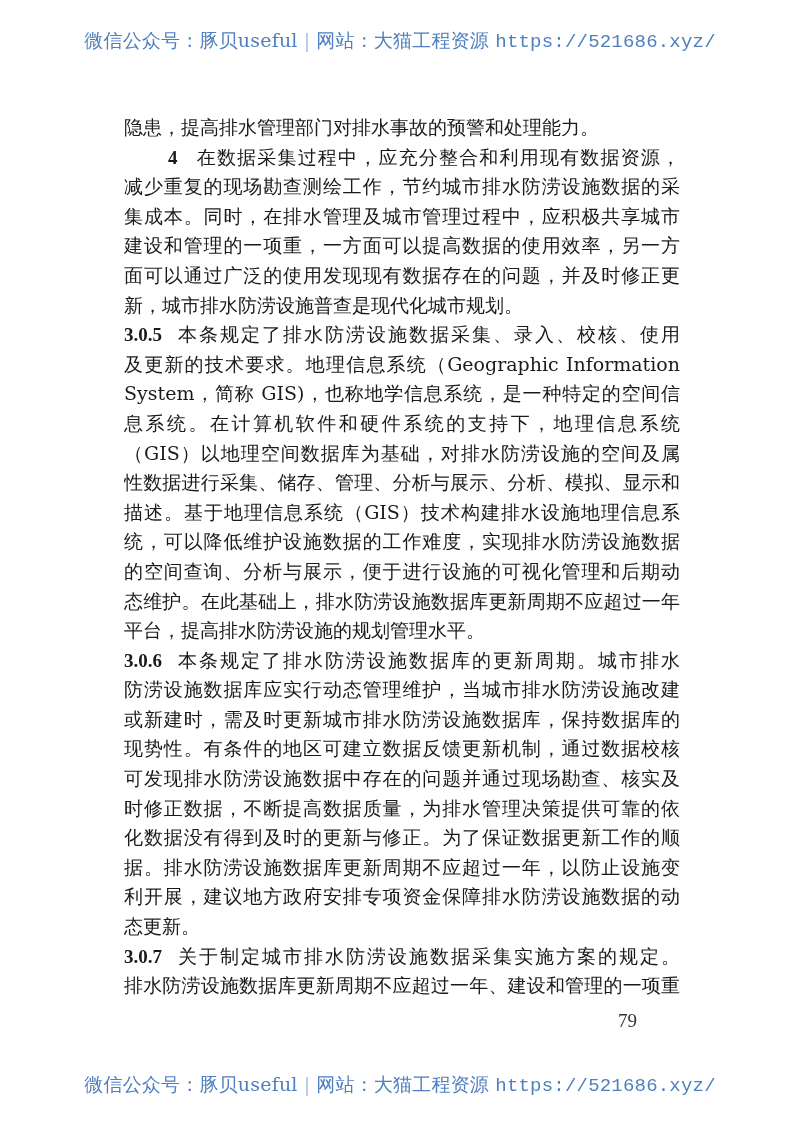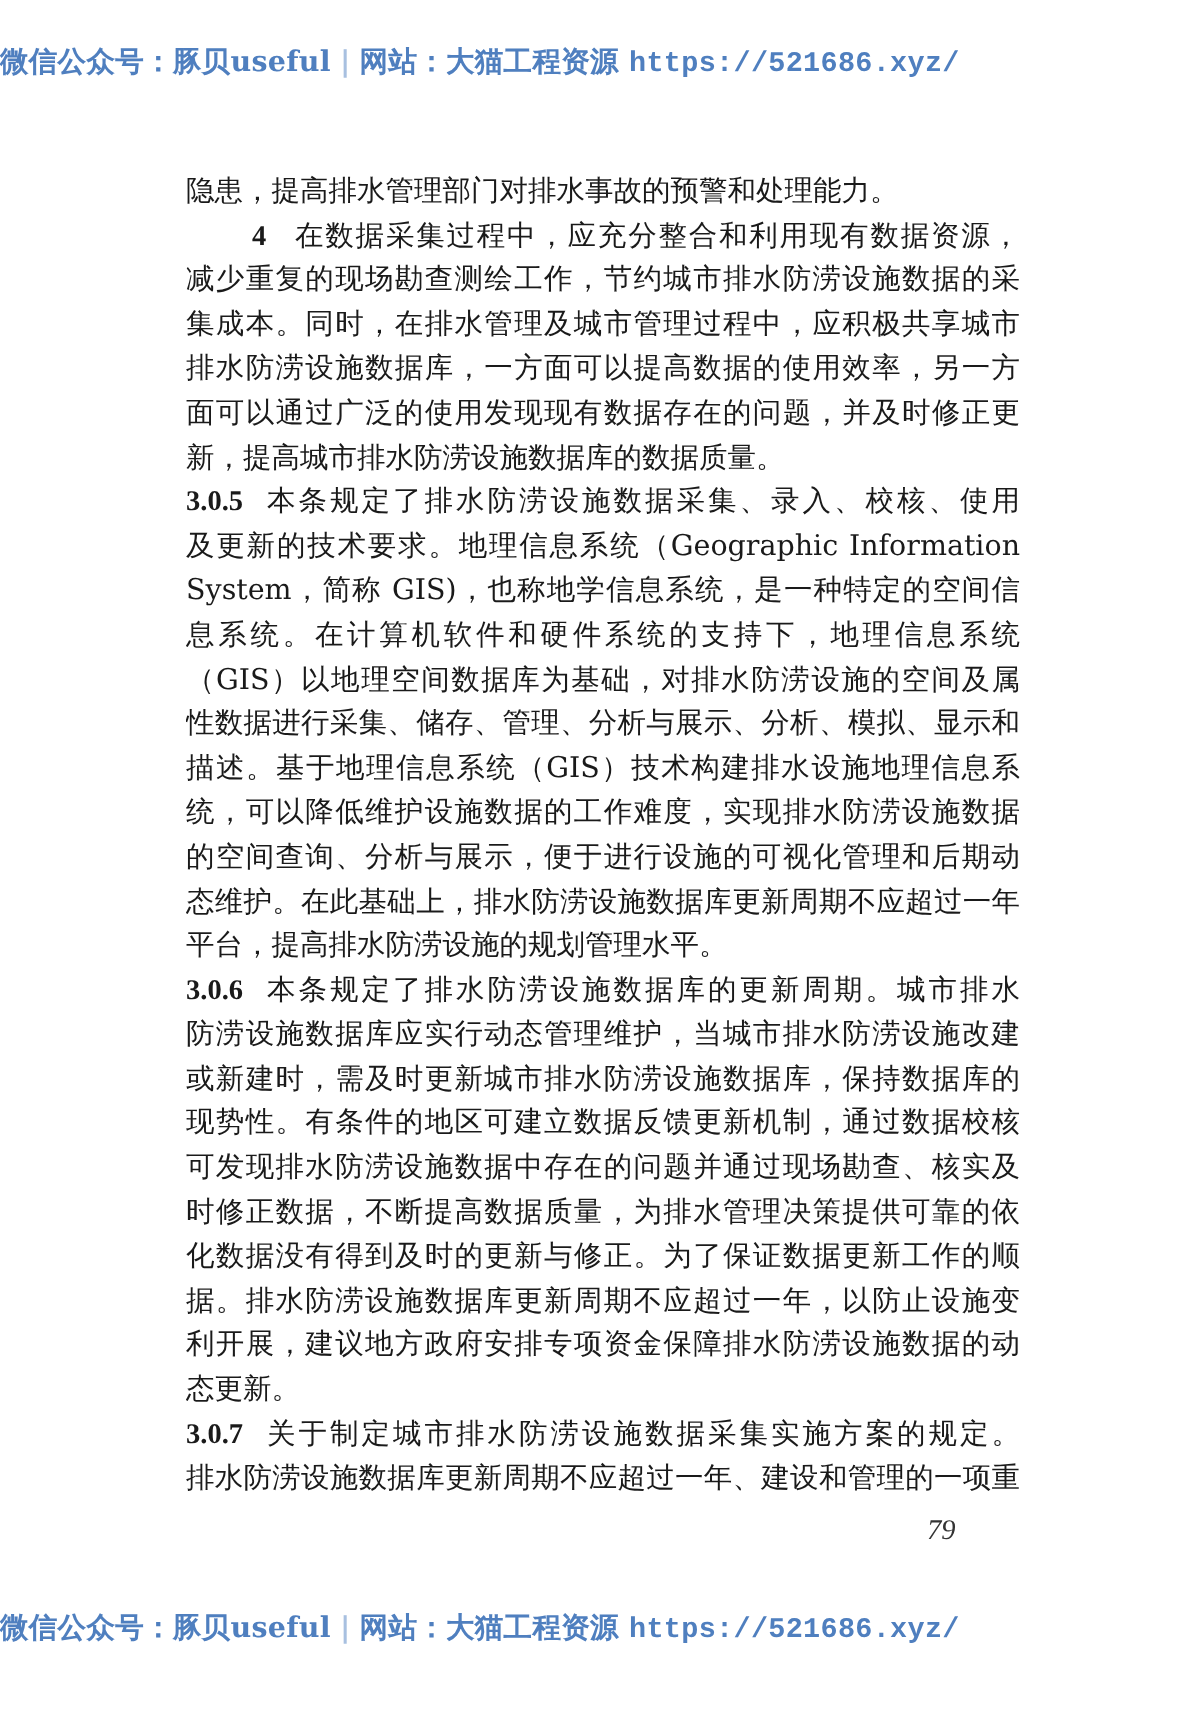--- a/index.html
+++ b/index.html
@@ -12,27 +12,26 @@
       height: 1141px;
       position: relative;
       overflow: hidden;
       font-family: "DejaVu Serif", "Liberation Serif", serif;
       color: #1a1a1a;
     }
     .watermark {
       position: absolute;
       left: 0;
       width: 800px;
-      text-align: left;
+      text-align: center;
       font-family: "DejaVu Serif", "Liberation Serif", serif;
       font-size: 19px;
       color: #4f7fbf;
       letter-spacing: 0.2px;
       white-space: nowrap;
-      font-weight: bold;
     }
     .watermark .url {
       font-family: "Liberation Mono", "DejaVu Sans Mono", monospace;
     }
     .watermark .sep {
       color: #a8c0e0;
       margin: 0 6px;
     }
     .wm-top { top: 28px; }
     .wm-bottom { top: 1072px; }
@@ -67,41 +66,40 @@
     .item-num {
       font-family: "Liberation Serif", "DejaVu Serif", serif;
       font-weight: bold;
       margin-right: 18px;
     }
     .page-number {
       position: absolute;
       left: 618px;
       top: 1010px;
       font-family: "Liberation Serif", "DejaVu Serif", serif;
-      font-style: italic;
       font-size: 19px;
       color: #333;
     }
   </style>
 </head>
 <body>
 
 <div class="watermark wm-top">
   <span>微信公众号：豚贝useful</span><span class="sep">|</span><span>网站：大猫工程资源</span>
   <span class="url">https://521686.xyz/</span>
 </div>
 
 <div class="page" id="doc-body">
     <div class="line last"><span>隐患，提高排水管理部门对排水事故的预警和处理能力。</span></div>
     <div class="line indent"><span class="item-num">4</span><span>在数据采集过程中，应充分整合和利用现有数据资源，</span></div>
     <div class="line"><span>减少重复的现场勘查测绘工作，节约城市排水防涝设施数据的采</span></div>
     <div class="line"><span>集成本。同时，在排水管理及城市管理过程中，应积极共享城市</span></div>
-    <div class="line"><span>排水防涝设施数据库，一方面可以提高数据的使用效率，另一方</span></div>
+    <div class="line"><span>建设和管理的一项重，一方面可以提高数据的使用效率，另一方</span></div>
     <div class="line"><span>面可以通过广泛的使用发现现有数据存在的问题，并及时修正更</span></div>
-    <div class="line last"><span>新，提高城市排水防涝设施数据库的数据质量。</span></div>
+    <div class="line last"><span>新，城市排水防涝设施普查是现代化城市规划。</span></div>
     <div class="line"><span class="clause-num">3.0.5</span><span>本条规定了排水防涝设施数据采集、录入、校核、使用</span></div>
     <div class="line"><span>及更新的技术要求。地理信息系统（Geographic Information</span></div>
     <div class="line"><span>System，简称 GIS)，也称地学信息系统，是一种特定的空间信</span></div>
     <div class="line"><span>息系统。在计算机软件和硬件系统的支持下，地理信息系统</span></div>
     <div class="line"><span>（GIS）以地理空间数据库为基础，对排水防涝设施的空间及属</span></div>
     <div class="line"><span>性数据进行采集、储存、管理、分析与展示、分析、模拟、显示和</span></div>
     <div class="line"><span>描述。基于地理信息系统（GIS）技术构建排水设施地理信息系</span></div>
     <div class="line"><span>统，可以降低维护设施数据的工作难度，实现排水防涝设施数据</span></div>
     <div class="line"><span>的空间查询、分析与展示，便于进行设施的可视化管理和后期动</span></div>
     <div class="line"><span>态维护。在此基础上，排水防涝设施数据库更新周期不应超过一年</span></div>

